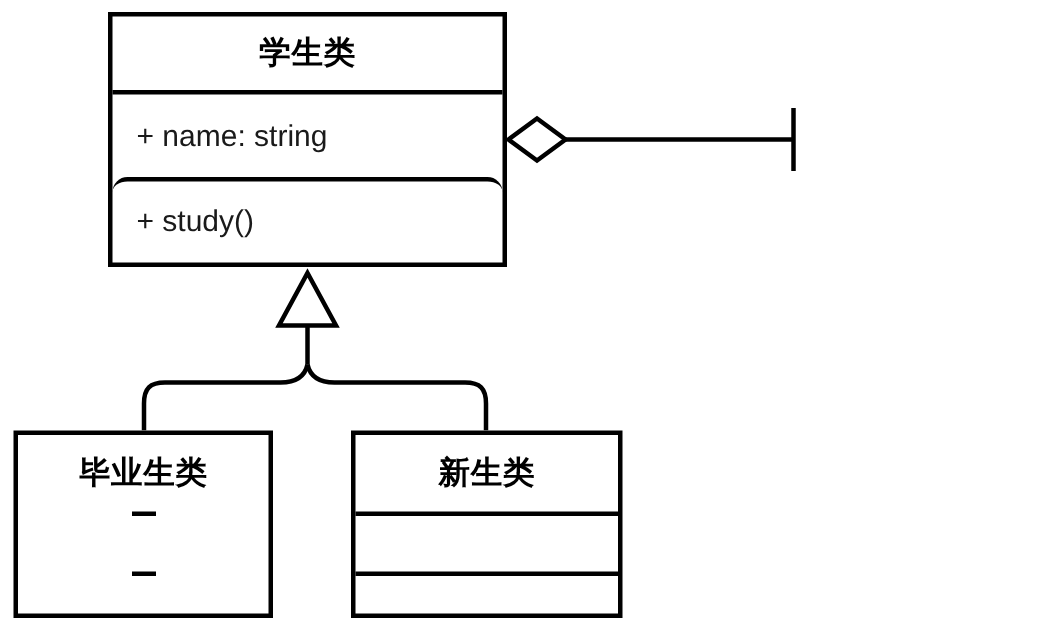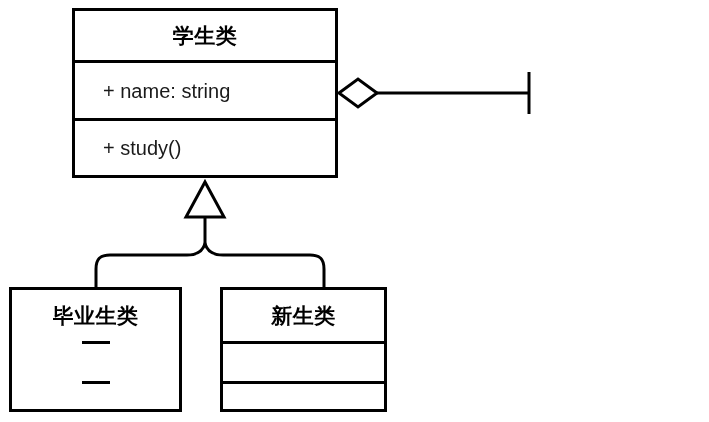--- a/index.html
+++ b/index.html
@@ -46,21 +46,21 @@
     font-weight: bold;
     font-size: 21px;
     color: #000000;
     letter-spacing: 0.5px;
     text-align: center;
     line-height: 1;
     white-space: nowrap;
   }
   .compartment-members {
     justify-content: flex-start;
-    padding-left: 28px;
+    padding-left: 16px;
   }
   .compartment-members .cell-text {
     font-weight: normal;
     font-size: 20px;
     color: #1a1a1a;
     text-align: left;
     line-height: 1;
     white-space: nowrap;
   }
   .compartment-empty .cell-text {
@@ -115,39 +115,39 @@
     </g>
   </svg>
 
   <div class="uml-class" style="left:72px; top:8px; width:266px; height:170px;">
     <div class="uml-compartment compartment-name" style="height:49px;">
       <span class="cell-text">学生类</span>
     </div>
     <div class="uml-compartment compartment-members" style="height:58px;">
       <span class="cell-text">+ name: string</span>
     </div>
-    <div class="uml-compartment compartment-members" style="flex:1 1 auto;">
+    <div class="uml-compartment compartment-members" style="flex:1 1 auto;border-radius:10px;">
       <span class="cell-text">+ study()</span>
     </div>
   </div>
 
 
   <div class="uml-class" style="left:9px; top:287px; width:173px; height:125px;align-items:center;">
     <div class="uml-compartment compartment-name" style="height:51px;">
       <span class="cell-text">毕业生类</span>
     </div>
     <div class="uml-compartment compartment-members compartment-empty" style="height:40px;">
       <span class="cell-text"></span>
     </div>
     <div class="uml-compartment compartment-members compartment-empty" style="flex:1 1 auto;">
       <span class="cell-text"></span>
     </div>
   </div>
 
-  <div class="uml-class" style="left:220px; top:287px; width:167px; height:125px;">
+  <div class="uml-class" style="left:234px; top:287px; width:181px; height:125px;">
     <div class="uml-compartment compartment-name" style="height:51px;">
       <span class="cell-text">新生类</span>
     </div>
     <div class="uml-compartment compartment-members compartment-empty" style="height:40px;">
       <span class="cell-text"></span>
     </div>
     <div class="uml-compartment compartment-members compartment-empty" style="flex:1 1 auto;">
       <span class="cell-text"></span>
     </div>
   </div>

